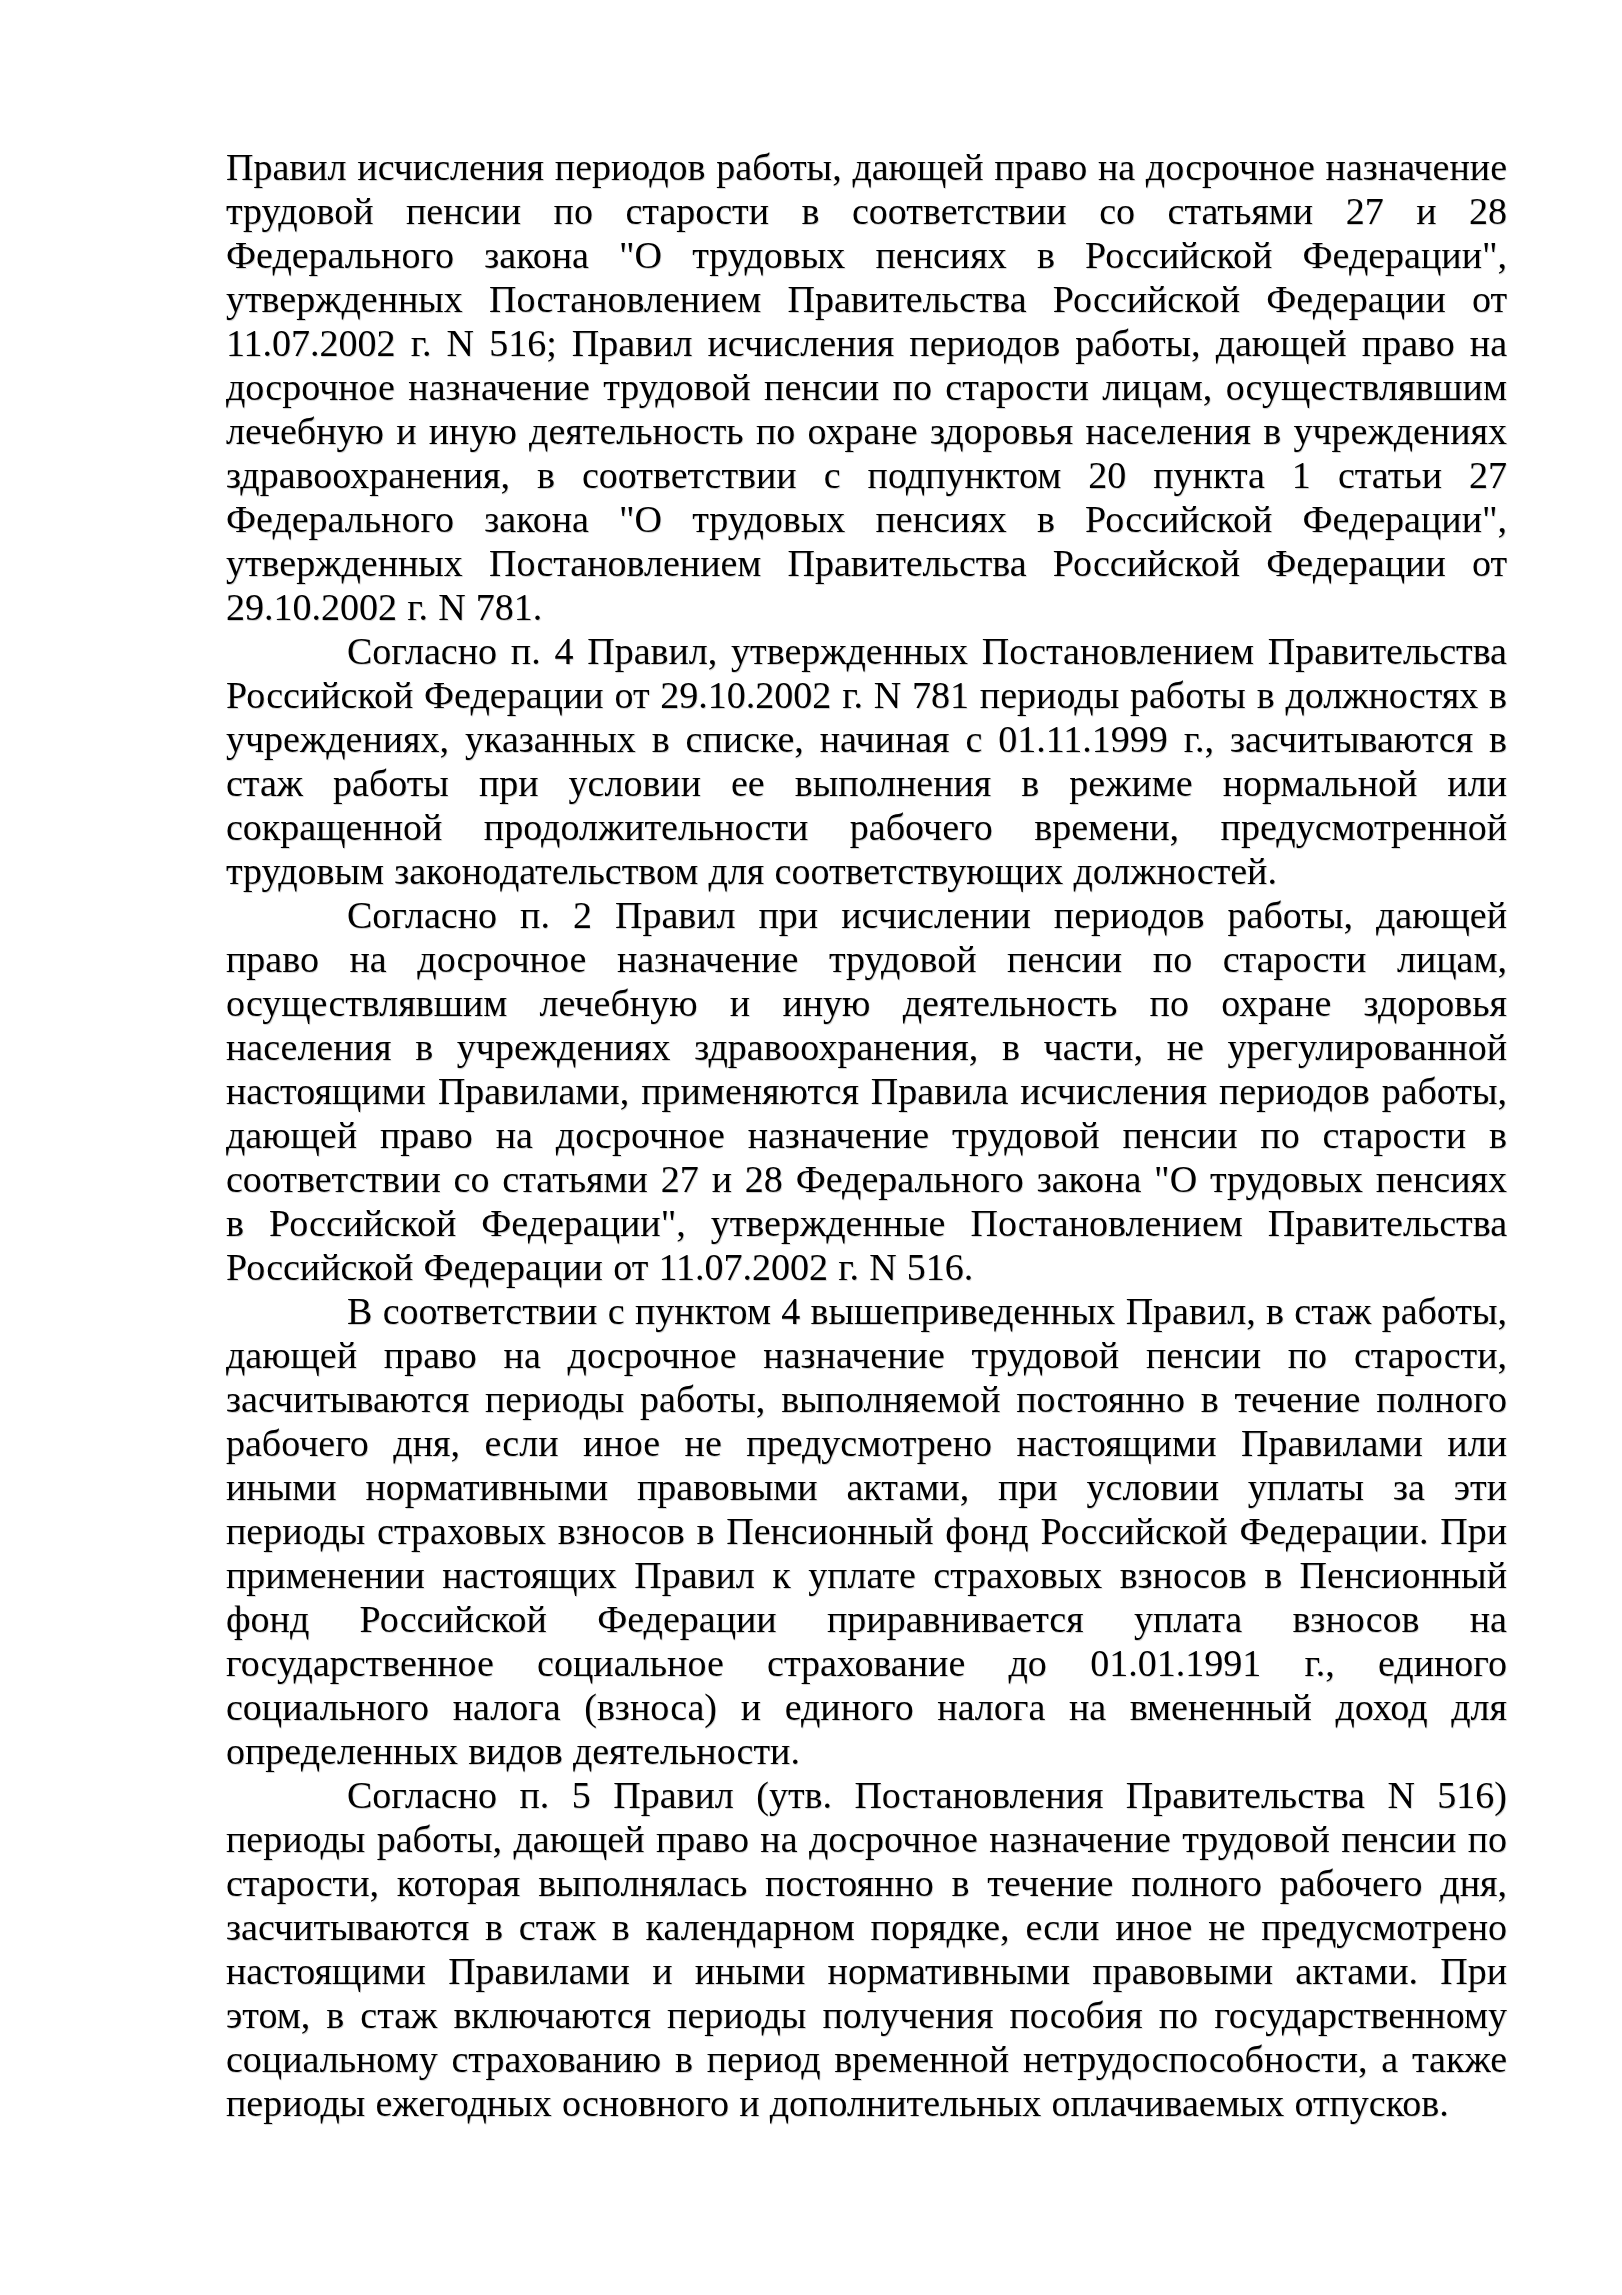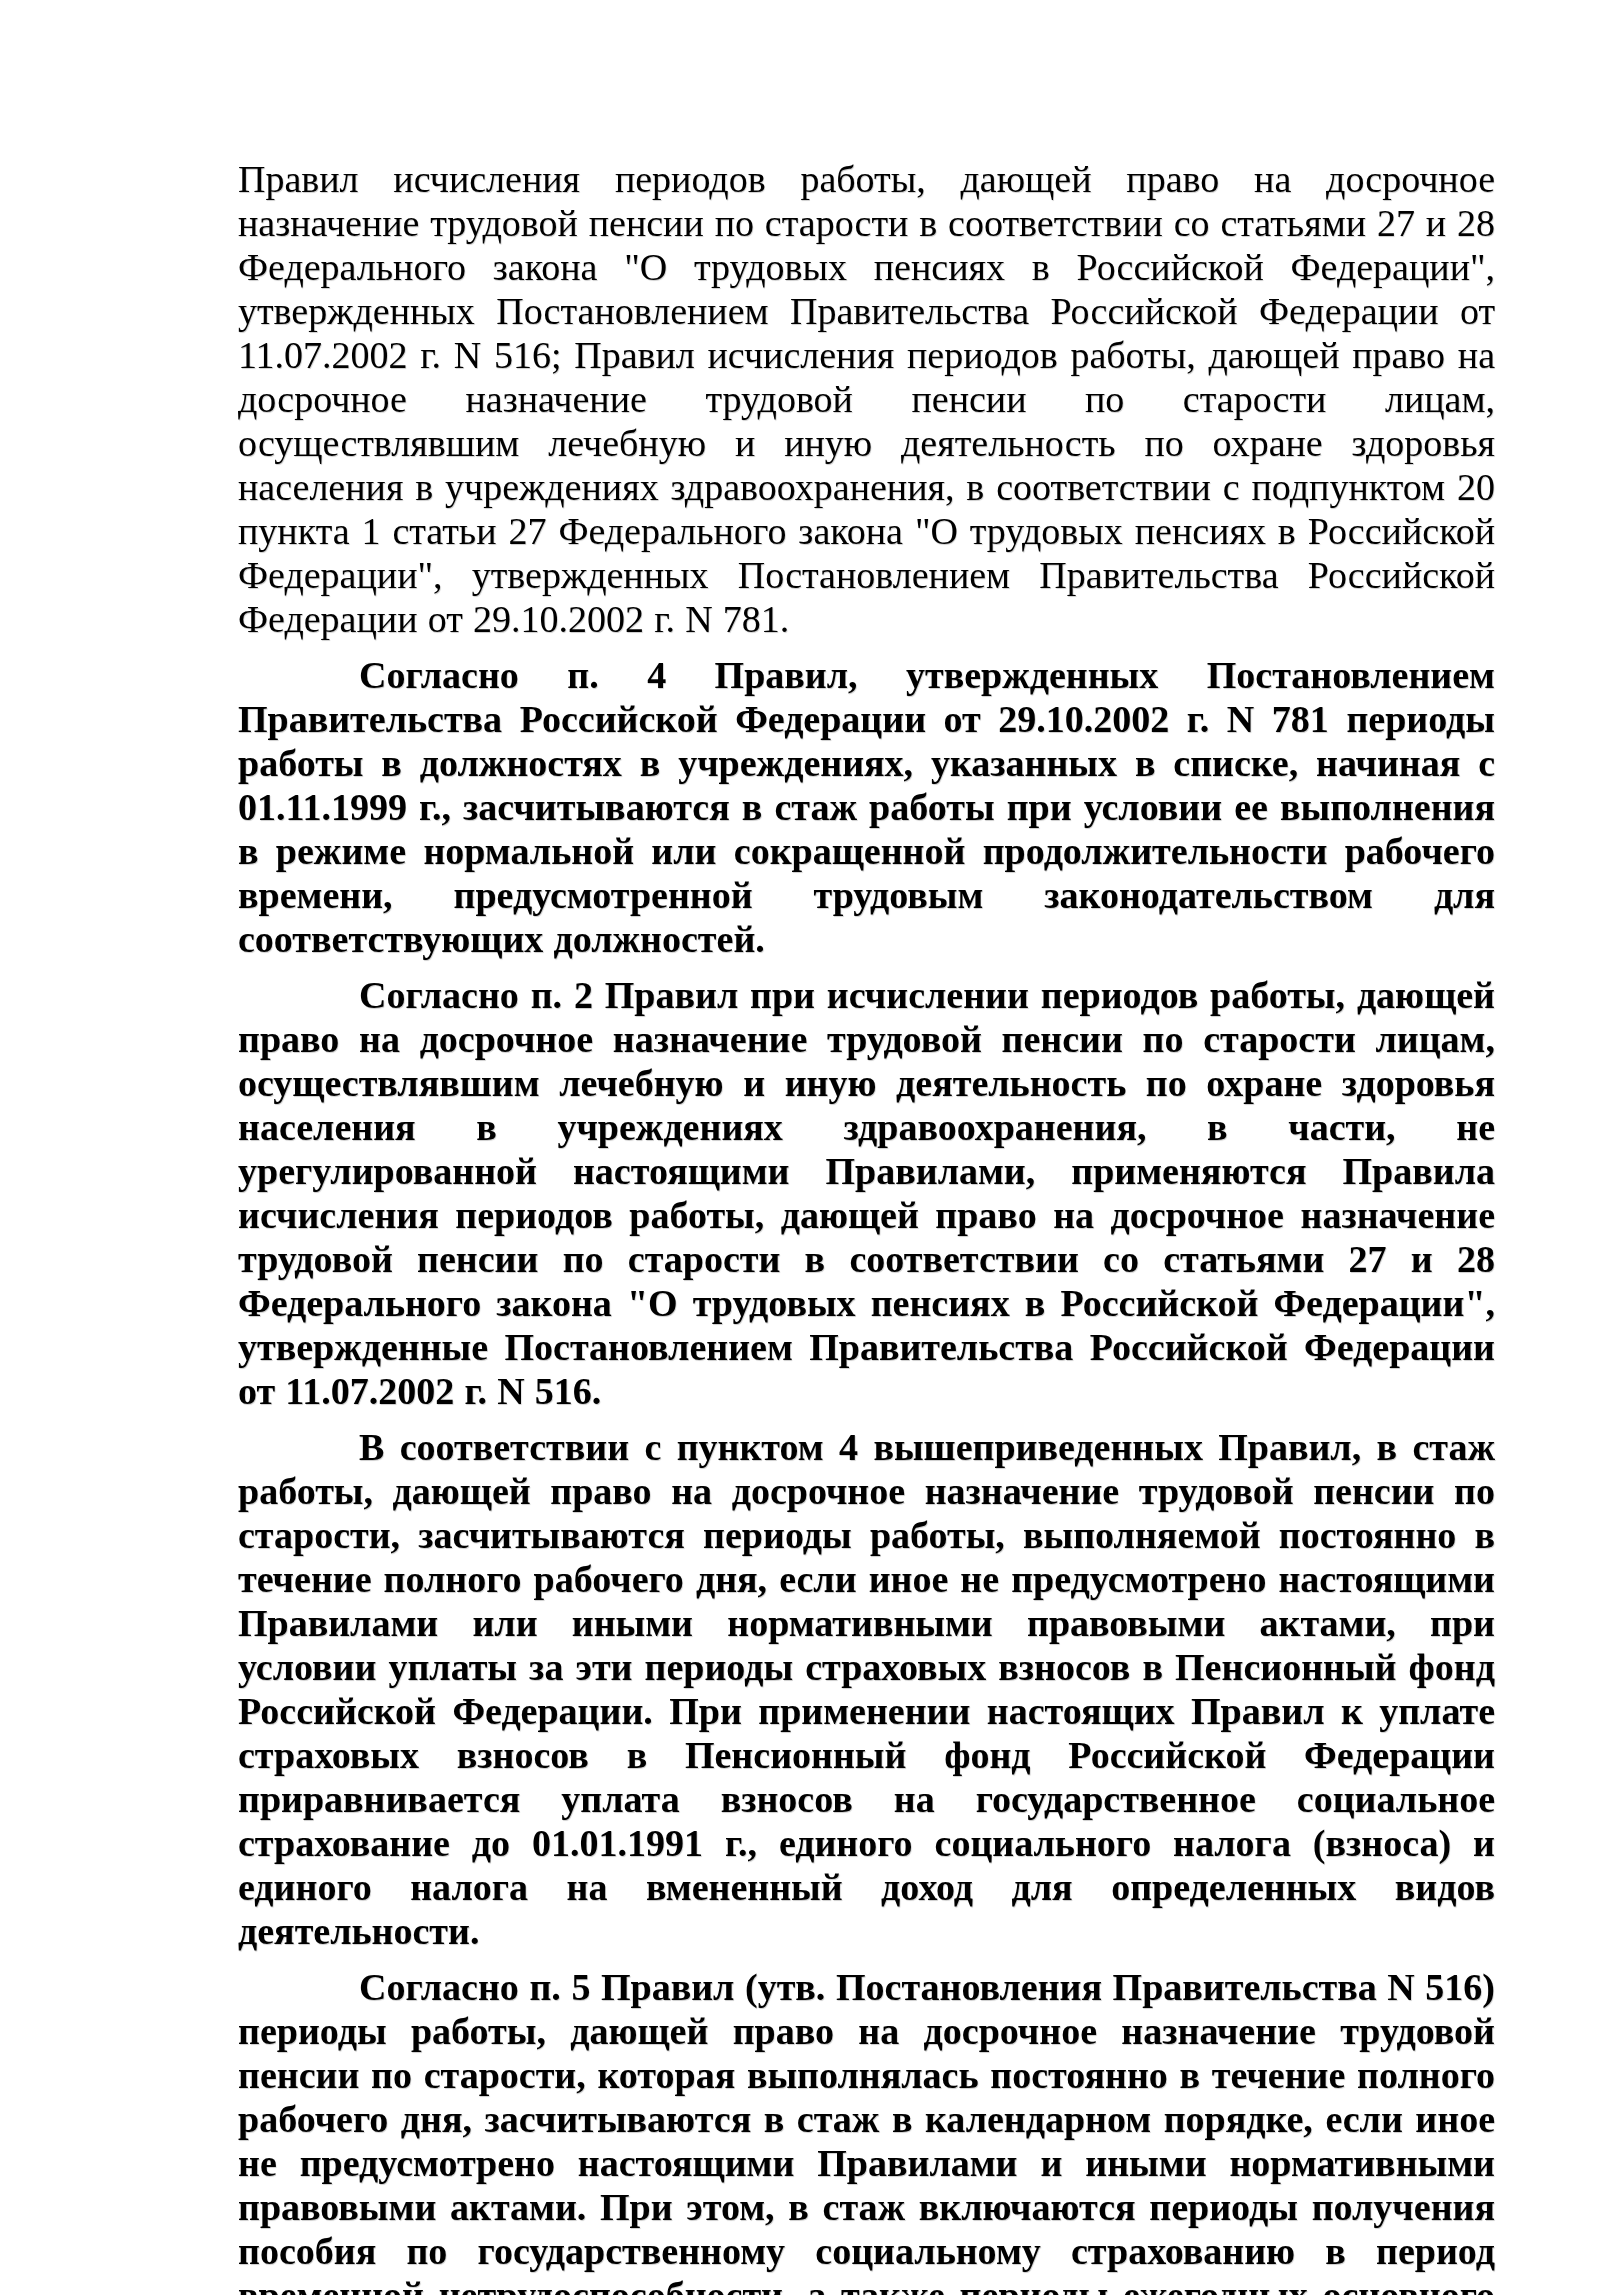--- a/index.html
+++ b/index.html
@@ -21,26 +21,25 @@
     width: 1281px;
     font-family: "Liberation Serif", "DejaVu Serif", serif;
     font-size: 38px;
     line-height: 44px;
     color: #000000;
     text-align: justify;
     text-shadow: 0.7px 1.3px 0.7px rgba(90, 90, 90, 0.30);
     word-spacing: 0.7px;
   }
   .text-block p {
-    margin: 12px;
+    margin: 0;
     padding: 0;
   }
   .text-block p.indented {
     text-indent: 121px;
-    font-weight: bold;
   }
 </style>
 </head>
 <body>
 
 <div class="page">
   <div class="text-block">
     <p>Правил исчисления периодов работы, дающей право на досрочное назначение трудовой пенсии по старости в соответствии со статьями 27 и 28 Федерального закона "О трудовых пенсиях в Российской Федерации", утвержденных Постановлением Правительства Российской Федерации от 11.07.2002 г. N 516; Правил исчисления периодов работы, дающей право на досрочное назначение трудовой пенсии по старости лицам, осуществлявшим лечебную и иную деятельность по охране здоровья населения в учреждениях здравоохранения, в соответствии с подпунктом 20 пункта 1 статьи 27 Федерального закона "О трудовых пенсиях в Российской Федерации", утвержденных Постановлением Правительства Российской Федерации от 29.10.2002 г. N 781.</p>
     <p class="indented">Согласно п. 4 Правил, утвержденных Постановлением Правительства Российской Федерации от 29.10.2002 г. N 781 периоды работы в должностях в учреждениях, указанных в списке, начиная с 01.11.1999 г., засчитываются в стаж работы при условии ее выполнения в режиме нормальной или сокращенной продолжительности рабочего времени, предусмотренной трудовым законодательством для соответствующих должностей.</p>
     <p class="indented">Согласно п. 2 Правил при исчислении периодов работы, дающей право на досрочное назначение трудовой пенсии по старости лицам, осуществлявшим лечебную и иную деятельность по охране здоровья населения в учреждениях здравоохранения, в части, не урегулированной настоящими Правилами, применяются Правила исчисления периодов работы, дающей право на досрочное назначение трудовой пенсии по старости в соответствии со статьями 27 и 28 Федерального закона "О трудовых пенсиях в Российской Федерации", утвержденные Постановлением Правительства Российской Федерации от 11.07.2002 г. N 516.</p>

